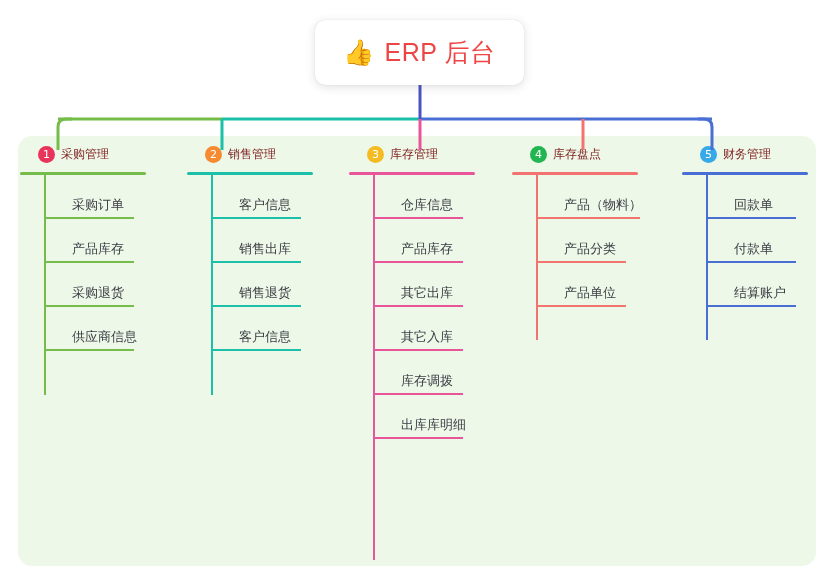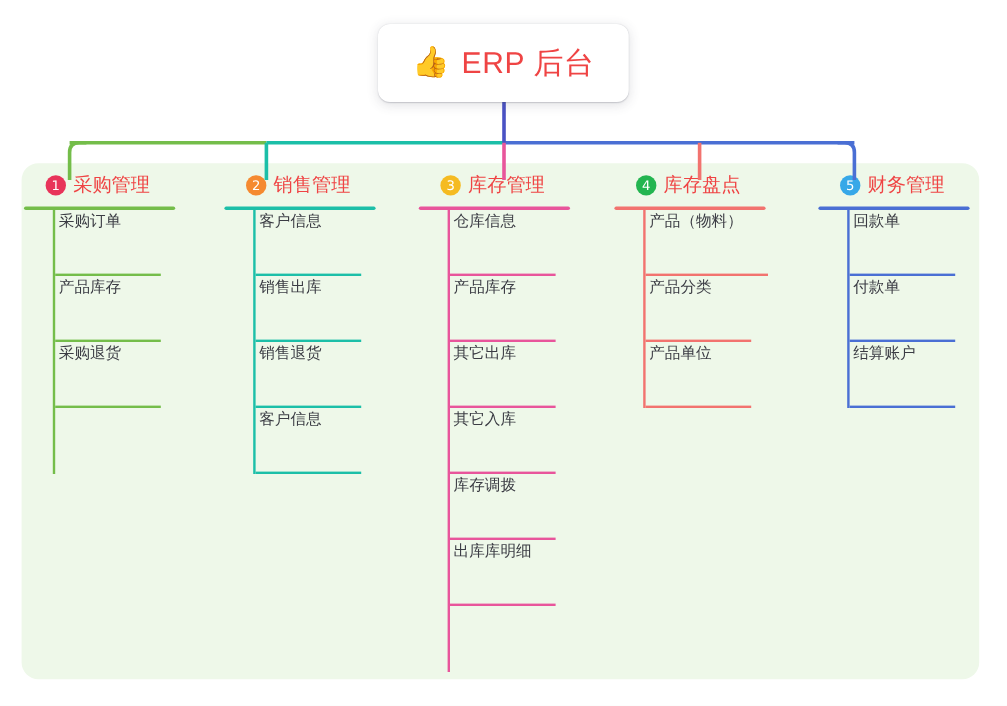--- a/index.html
+++ b/index.html
@@ -100,22 +100,22 @@
     border-radius: 50%;
     color: #ffffff;
     font-size: 11px;
     line-height: 17px;
     text-align: center;
     flex: 0 0 auto;
     font-family: "DejaVu Sans", sans-serif;
   }
 
   .col-title {
-    font-size: 16px;
-    color: #ef4444;
+    font-size: 12px;
+    color: #7f1d1d;
     white-space: nowrap;
   }
 
   .col-rule {
     height: 3px;
     width: 126px;
     margin-left: 2px;
     border-radius: 2px;
   }
 
@@ -127,24 +127,24 @@
 
   .spine {
     position: absolute;
     left: 0;
     top: 0;
     width: 2px;
   }
 
   .item {
     position: relative;
-    height: 55px;
+    height: 44px;
     display: flex;
-    align-items: flex-start;
-    padding-left: 5px;
+    align-items: flex-end;
+    padding-left: 28px;
   }
   .item-label {
     font-size: 13px;
     color: #3b3c44;
     white-space: nowrap;
     padding-bottom: 5px;
   }
   .item-rule {
     position: absolute;
     left: 2px;
@@ -191,20 +191,24 @@
             <div class="item-rule" style="background: rgb(116, 189, 74);"></div>
           </div>
           <div class="item">
             <span class="item-label">产品库存</span>
             <div class="item-rule" style="background: rgb(116, 189, 74);"></div>
           </div>
           <div class="item">
             <span class="item-label">采购退货</span>
             <div class="item-rule" style="background: rgb(116, 189, 74);"></div>
           </div>
+          <div class="item">
+            <span class="item-label">供应商信息</span>
+            <div class="item-rule" style="background: rgb(116, 189, 74);"></div>
+          </div>
         </div>
       </div>
       <div class="column" style="left: 167px;">
         <div class="col-head">
           <span class="badge" style="background: rgb(245, 138, 48);">2</span>
           <span class="col-title">销售管理</span>
         </div>
         <div class="col-rule" style="background: rgb(28, 191, 168);"></div>
         <div class="items">
           <div class="spine" style="background: rgb(28, 191, 168); height: 220px;"></div>

